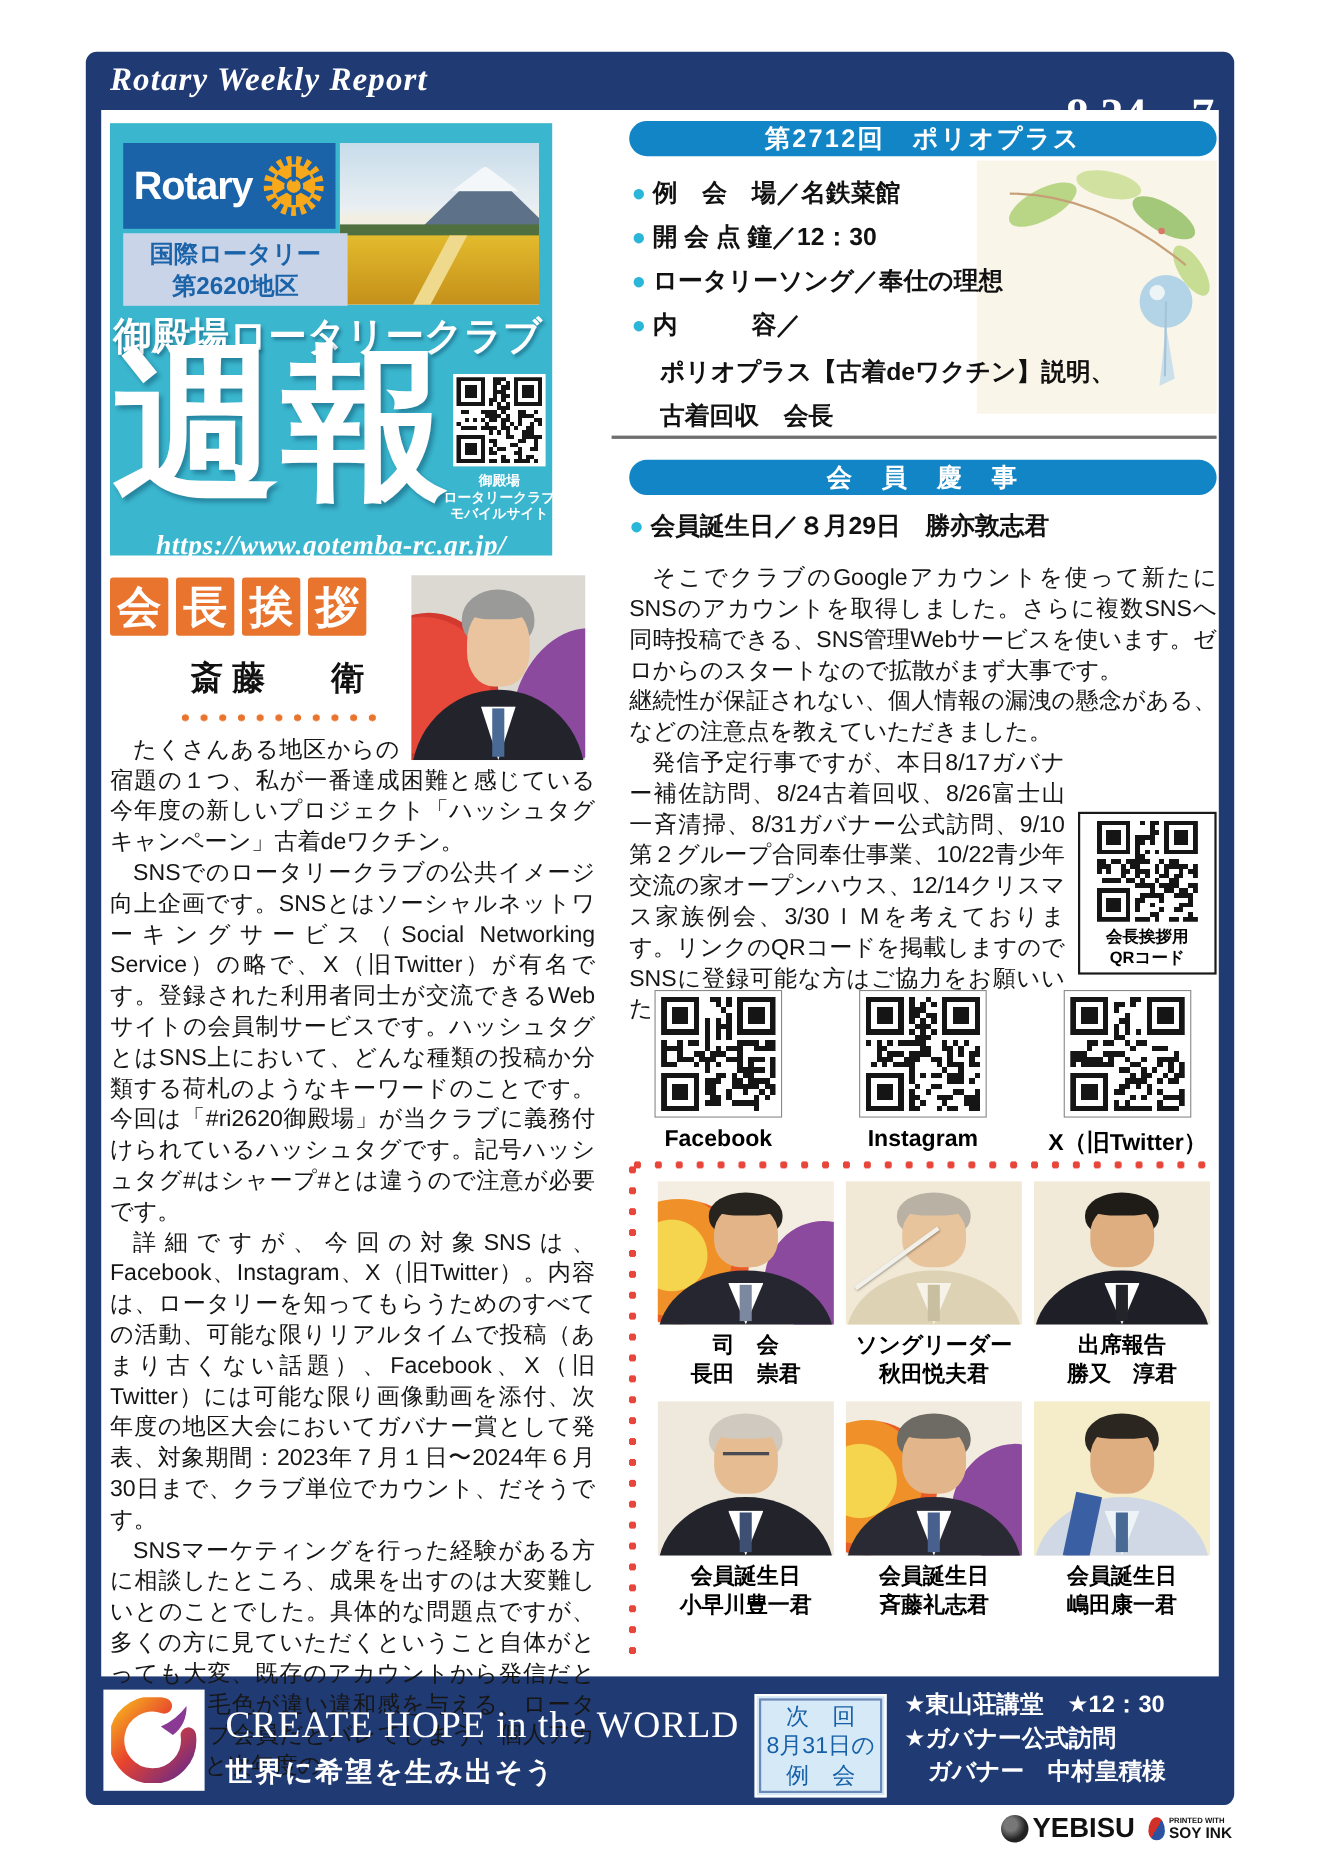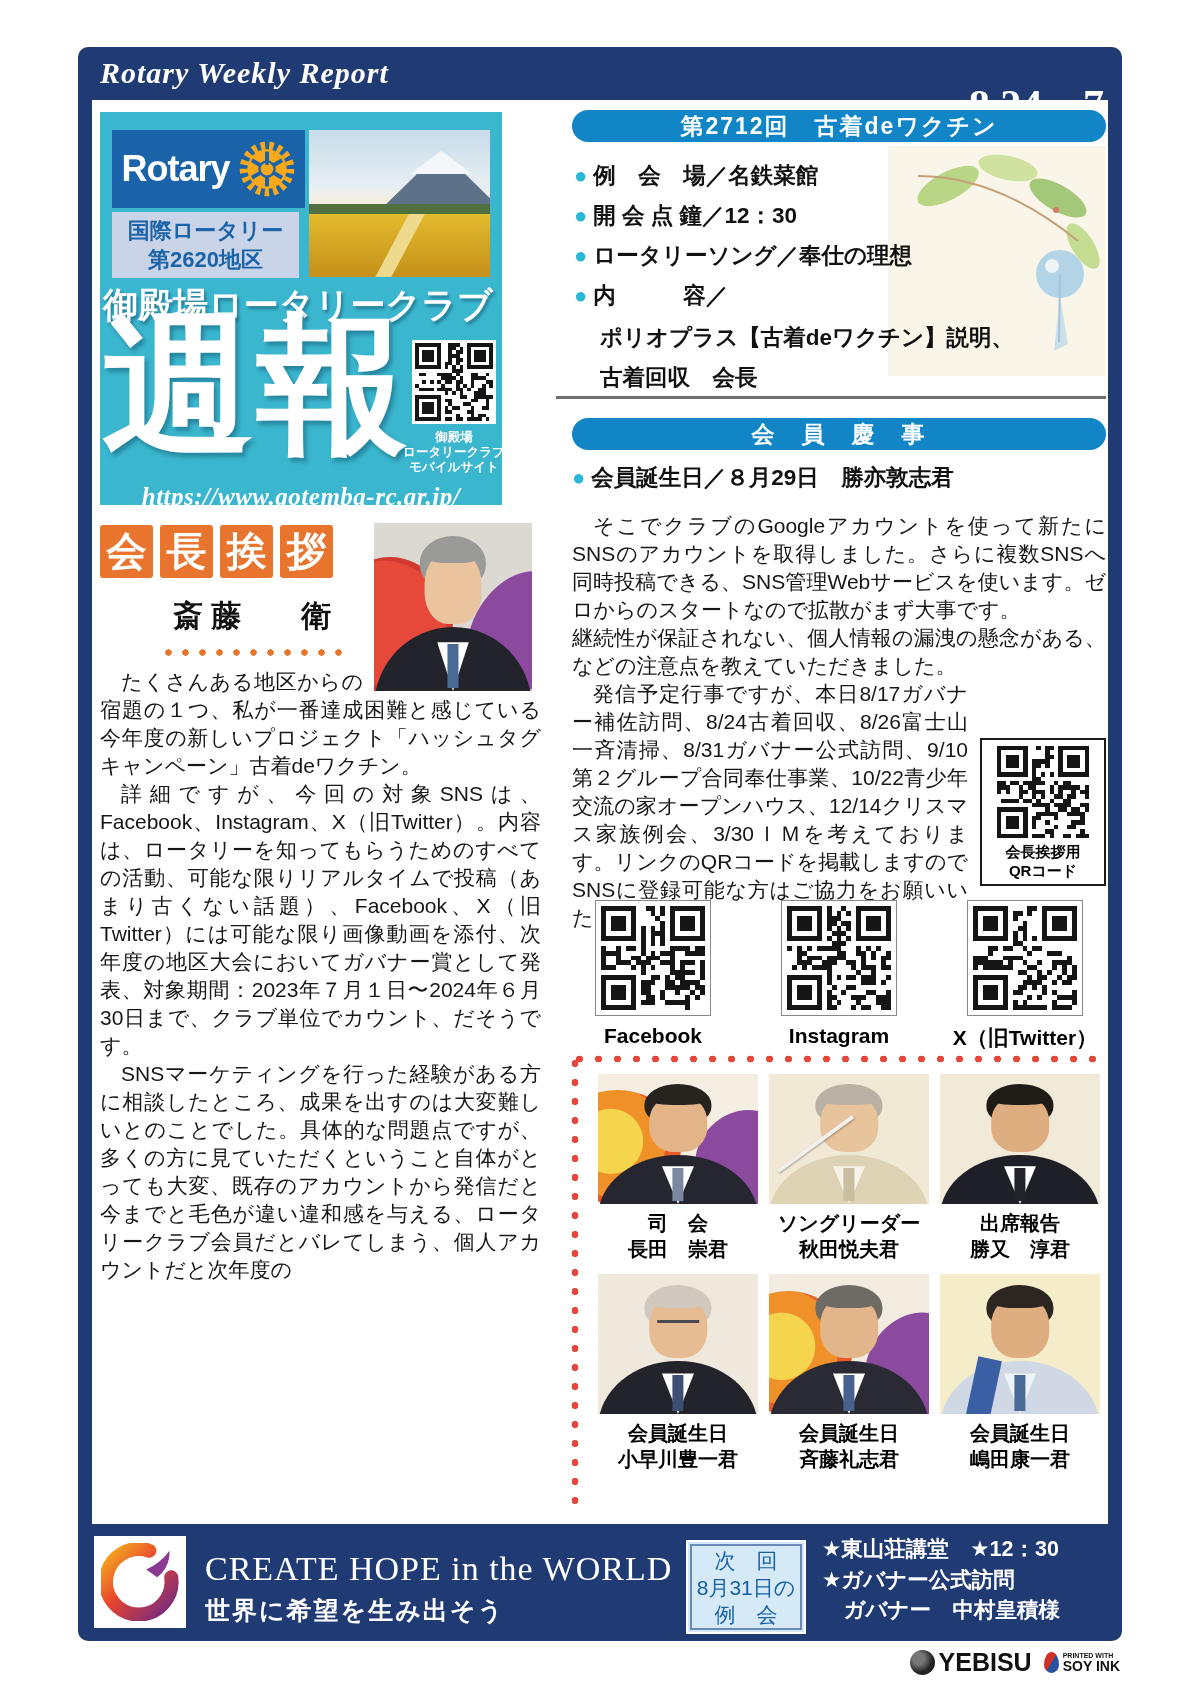--- a/index.html
+++ b/index.html
@@ -23,21 +23,21 @@
   .masthead{left:100px;top:112px;width:402px;height:393px;background:#3ab6ce;}
   .logo-box{left:112px;top:130px;width:193px;height:78px;background:#1b63a8;display:flex;align-items:center;justify-content:center;gap:8px;}
   .logo-word{color:#fff;font-size:36px;font-weight:bold;letter-spacing:-1px;}
   .gear{width:58px;height:58px;}
   .photo-fuji{left:309px;top:130px;width:181px;height:147px;overflow:hidden;background:linear-gradient(#c7dcea 0%,#e9eff3 40%,#f2efe2 46%);}
   .fuji-mtn{position:absolute;left:38%;top:14%;width:70%;height:42%;background:#5d7289;clip-path:polygon(50% 0,100% 100%,0 100%);}
   .fuji-snow{position:absolute;left:56%;top:14%;width:34%;height:16%;background:#f4f7f9;clip-path:polygon(50% 0,100% 100%,0 100%);}
   .fuji-trees{position:absolute;left:0;top:50%;width:100%;height:8%;background:#51703f;}
   .fuji-field{position:absolute;left:0;top:57%;width:100%;height:43%;background:linear-gradient(#e3bb2d,#c4901a);}
   .fuji-path{position:absolute;left:46%;top:57%;width:9%;height:43%;background:#efd98c;transform:skewX(-28deg);}
-  .district{left:112px;top:212px;width:187px;height:66px;background:#c9d4e8;color:#1b63a8;font-weight:bold;font-size:22px;
+  .district{left:112px;top:212px;width:204px;height:66px;background:#c9d4e8;color:#1b63a8;font-weight:bold;font-size:22px;
             display:flex;flex-direction:column;align-items:center;justify-content:center;line-height:29px;}
   .club-name{left:103px;top:282px;width:398px;color:#fff;font-size:35px;font-weight:bold;letter-spacing:0px;
              text-shadow:2px 3px 3px rgba(10,60,90,.45);white-space:nowrap;}
   .shuho{left:102px;top:310px;color:#fff;font-size:152px;font-weight:bold;line-height:1;letter-spacing:2px;
          text-shadow:3px 4px 4px rgba(10,60,90,.4);}
   .mast-qr{left:412px;top:340px;width:84px;height:84px;background:#fff;padding:3px;box-sizing:border-box;}
   .mast-qr-cap{left:392px;top:430px;width:124px;text-align:center;color:#fff;font-size:12.5px;line-height:15px;font-weight:bold;}
   .mast-url{left:100px;top:460px;width:402px;text-align:center;color:#fff;font-size:25px;font-weight:bold;font-style:italic;letter-spacing:0.5px;margin-top:23px;}
 
   
@@ -394,21 +394,21 @@
       </g>
     </svg>
   </div>
 <div class="abs mast-qr-cap">
   <div>御殿場</div>
   <div>ロータリークラブ</div>
   <div>モバイルサイト</div>
 </div>
 <div class="abs mast-url serif">https://www.gotemba-rc.gr.jp/</div>
 
-<div class="abs bar prog-bar">第2712回　古着deワクチン</div>
+<div class="abs bar prog-bar">第2712回　ポリオプラス</div>
 <div class="abs prog-card">
   <div class="prog-illus">
     <svg viewBox="0 0 218 230" xmlns="http://www.w3.org/2000/svg">
       <g opacity="0.8">
         <ellipse cx="60" cy="40" rx="34" ry="14" fill="#a9cf6e" transform="rotate(-28 60 40)"></ellipse>
         <ellipse cx="120" cy="22" rx="30" ry="12" fill="#c6dd8e" transform="rotate(12 120 22)"></ellipse>
         <ellipse cx="170" cy="52" rx="32" ry="13" fill="#8fbd5e" transform="rotate(30 170 52)"></ellipse>
         <ellipse cx="195" cy="100" rx="26" ry="11" fill="#b9d87e" transform="rotate(58 195 100)"></ellipse>
         <path d="M30 30 Q110 30 190 95" stroke="#b98a5a" stroke-width="2" fill="none"></path>
         <circle cx="168" cy="64" r="3" fill="#d05a4a"></circle>
@@ -450,20 +450,21 @@
     <b class="p-fringe"></b>
   <b class="p-body"></b>
     <b class="p-shirt"></b>
     <b class="p-tie"></b>
 </div>
 <div class="abs president-name">斎 藤　　衛</div>
 <div class="abs name-dots"></div>
 <div class="abs left-text">
   <div class="float-spacer"></div>
   <p class="para ind">たくさんある地区からの宿題の１つ、私が一番達成困難と感じている今年度の新しいプロジェクト「ハッシュタグキャンペーン」古着deワクチン。</p>
+  <p class="para ind">SNSでのロータリークラブの公共イメージ向上企画です。SNSとはソーシャルネットワーキングサービス（Social Networking Service）の略で、X（旧Twitter）が有名です。登録された利用者同士が交流できるWebサイトの会員制サービスです。ハッシュタグとはSNS上において、どんな種類の投稿か分類する荷札のようなキーワードのことです。今回は「#ri2620御殿場」が当クラブに義務付けられているハッシュタグです。記号ハッシュタグ#はシャープ#とは違うので注意が必要です。</p>
   <p class="para ind">詳細ですが、今回の対象SNSは、Facebook、Instagram、X（旧Twitter）。内容は、ロータリーを知ってもらうためのすべての活動、可能な限りリアルタイムで投稿（あまり古くない話題）、Facebook、X（旧Twitter）には可能な限り画像動画を添付、次年度の地区大会においてガバナー賞として発表、対象期間：2023年７月１日〜2024年６月30日まで、クラブ単位でカウント、だそうです。</p>
   <p class="para ind">SNSマーケティングを行った経験がある方に相談したところ、成果を出すのは大変難しいとのことでした。具体的な問題点ですが、多くの方に見ていただくということ自体がとっても大変、既存のアカウントから発信だと今までと毛色が違い違和感を与える、ロータリークラブ会員だとバレてしまう、個人アカウントだと次年度の</p>
 </div>
 
 <div class="abs right-text">
   <p class="para ind">そこでクラブのGoogleアカウントを使って新たにSNSのアカウントを取得しました。さらに複数SNSへ同時投稿できる、SNS管理Webサービスを使います。ゼロからのスタートなので拡散がまず大事です。</p>
   <p class="para">継続性が保証されない、個人情報の漏洩の懸念がある、などの注意点を教えていただきました。</p>
   <div class="qrbox">
     <div class="qr">
         <svg xmlns="http://www.w3.org/2000/svg" viewBox="0 0 21 21" shape-rendering="crispEdges">

